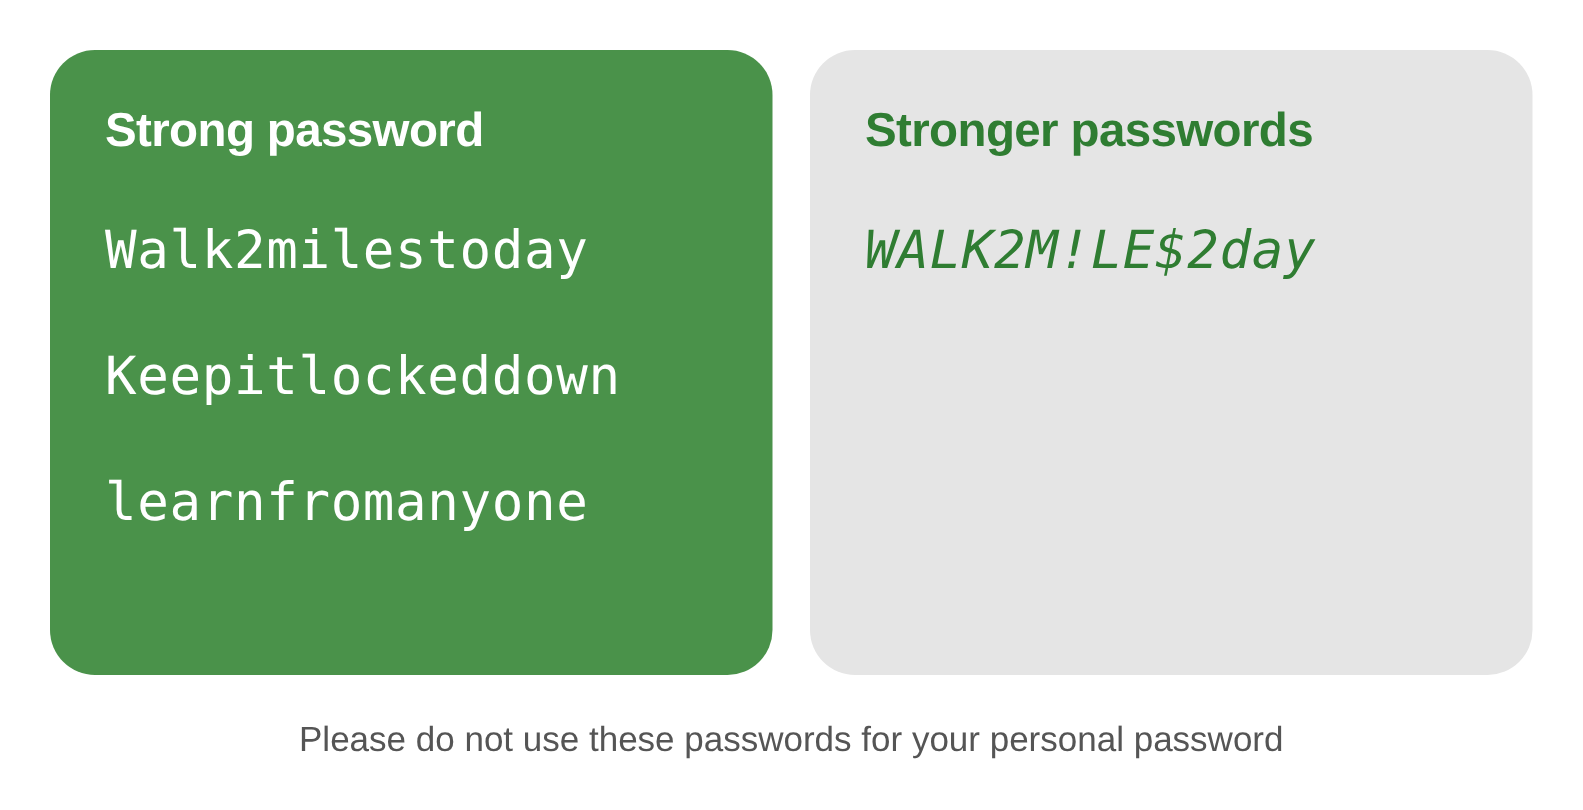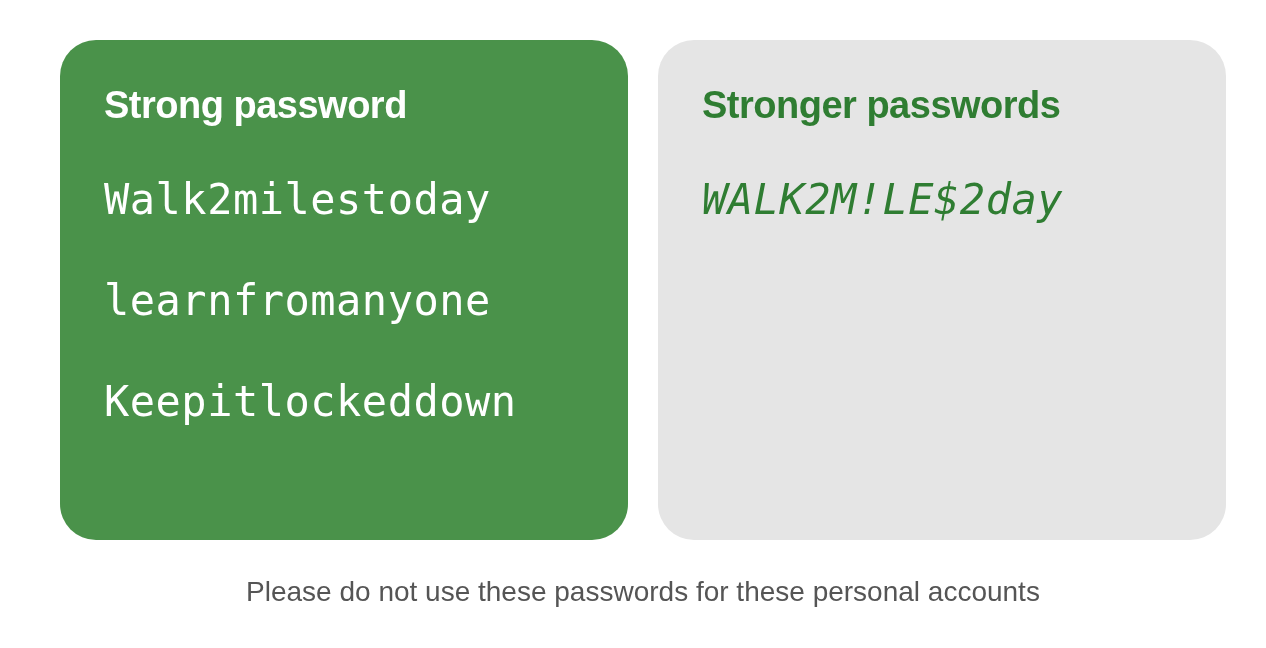--- a/index.html
+++ b/index.html
@@ -7,21 +7,21 @@
     padding: 0;
     width: 1266px;
     height: 648px;
     background: #ffffff;
     font-family: -apple-system, BlinkMacSystemFont, "Segoe UI", Arial, sans-serif;
   }
   .stage {
     width: 1266px;
     height: 648px;
     box-sizing: border-box;
-    padding: 40px 40px 0 60px;
+    padding: 40px 40px 0 40px;
   }
   .cards {
     display: flex;
     flex-direction: row;
     gap: 30px;
     justify-content: flex-start;
   }
   .card {
     width: 580px;
     height: 500px;
@@ -71,28 +71,28 @@
 </head>
 <body>
 
 <div class="stage">
   <div class="cards">
 
     <div class="card card-left">
       <div class="card-heading">Strong password</div>
       <div class="pw-list">
         <div class="pw-line">Walk2milestoday</div>
+        <div class="pw-line">Keepitlockeddown</div>
         <div class="pw-line">learnfromanyone</div>
-        <div class="pw-line">Keepitlockeddown</div>
       </div>
     </div>
 
     <div class="card card-right">
       <div class="card-heading">Stronger passwords</div>
       <div class="pw-list">
         <div class="pw-line">WALK2M!LE$2day</div>
       </div>
     </div>
 
   </div>
 
-  <div class="footnote">Please do not use these passwords for these personal accounts</div>
+  <div class="footnote">Please do not use these passwords for your personal password</div>
 </div>
 
 </body></html>

